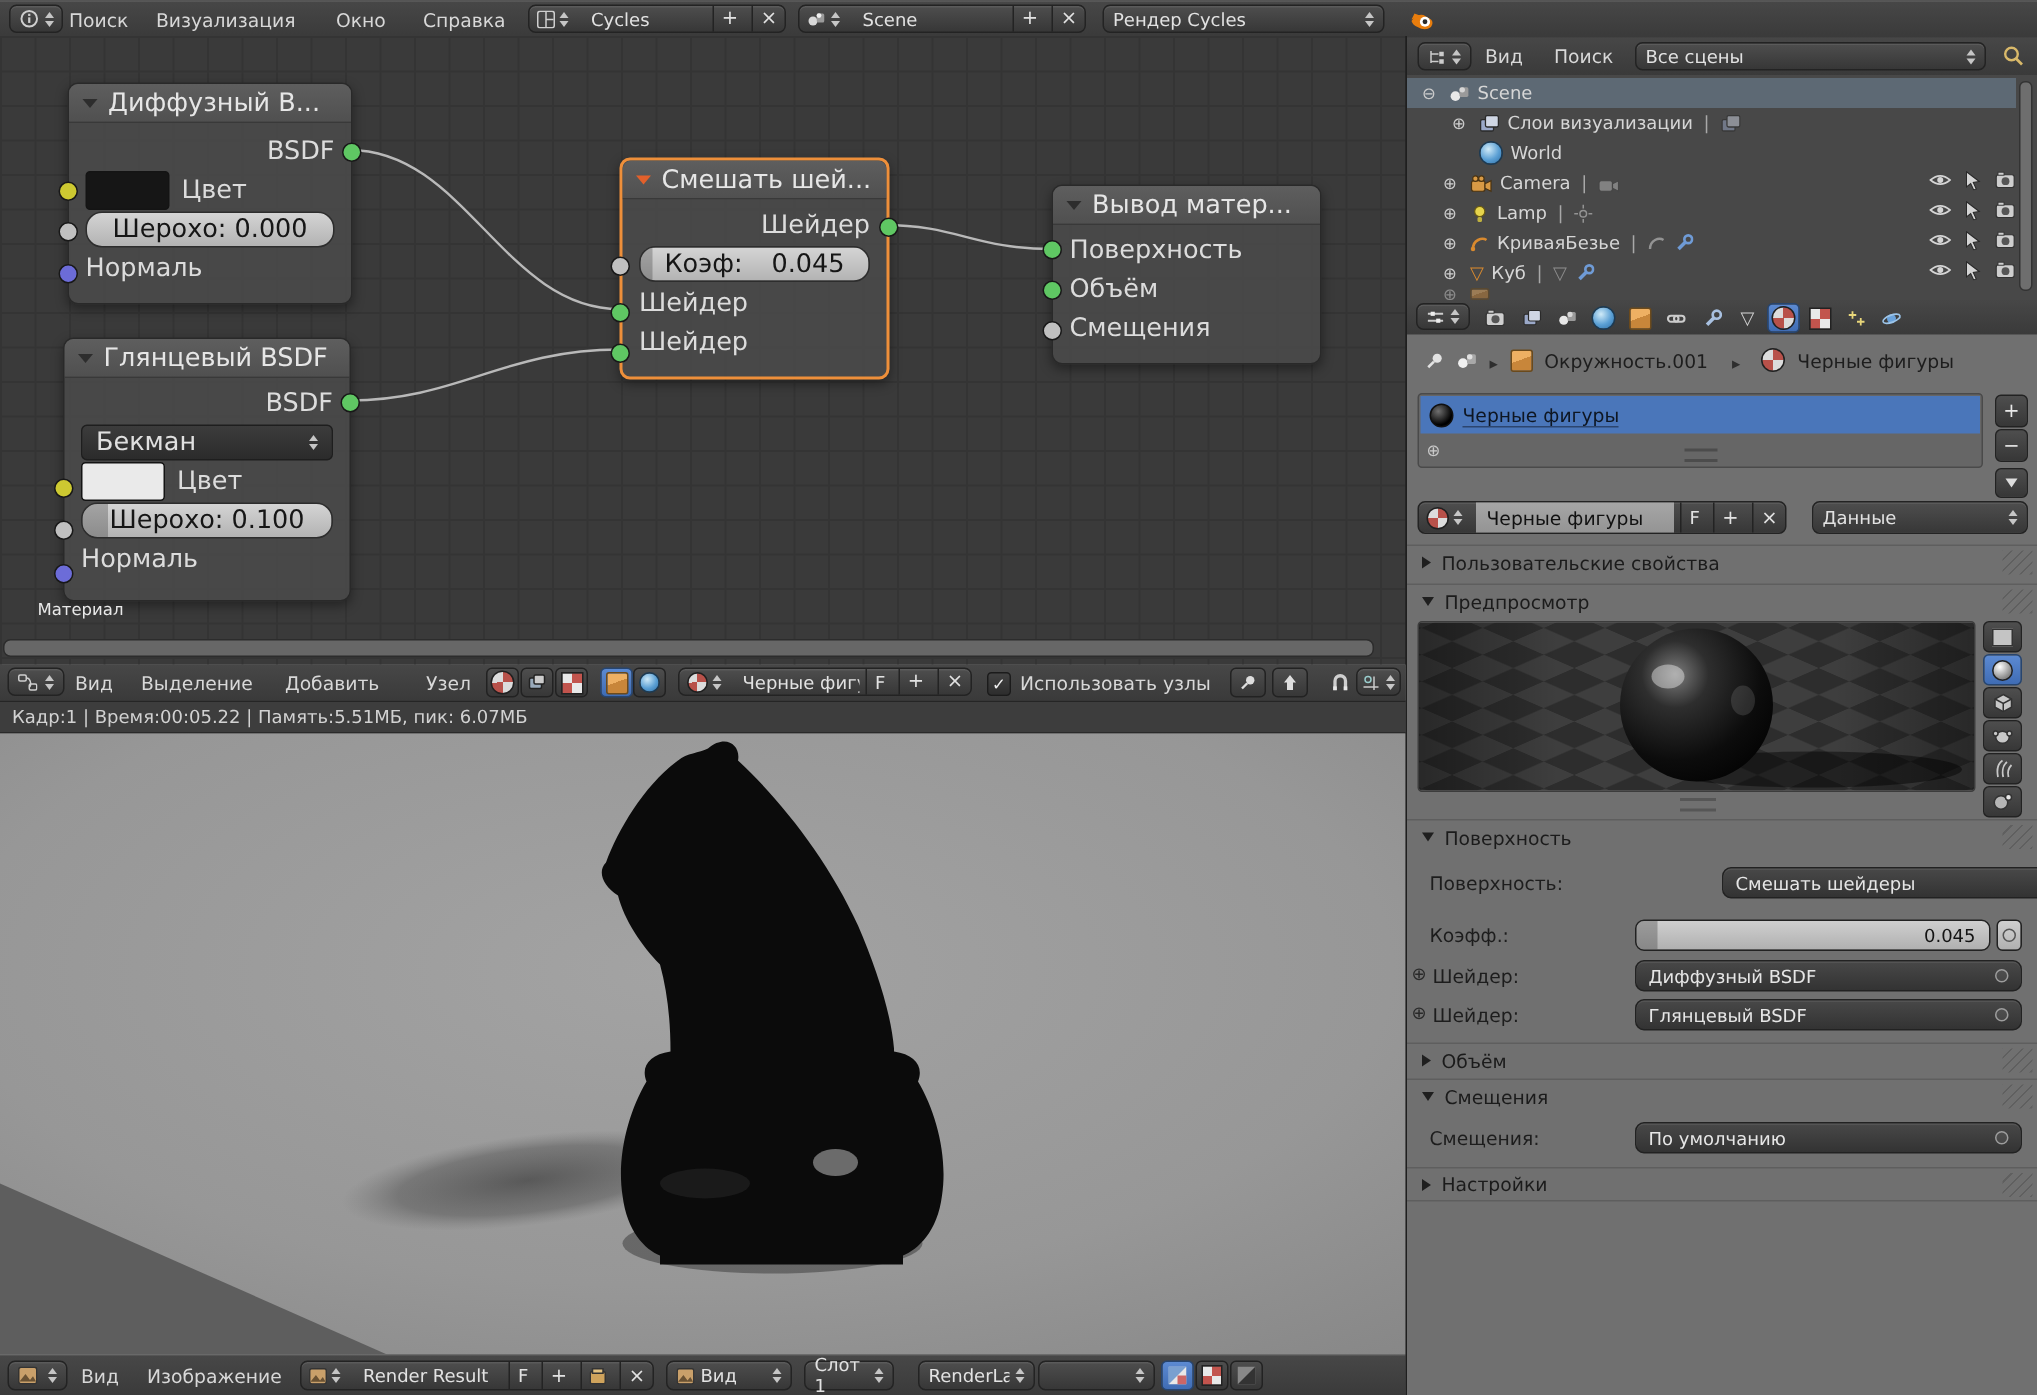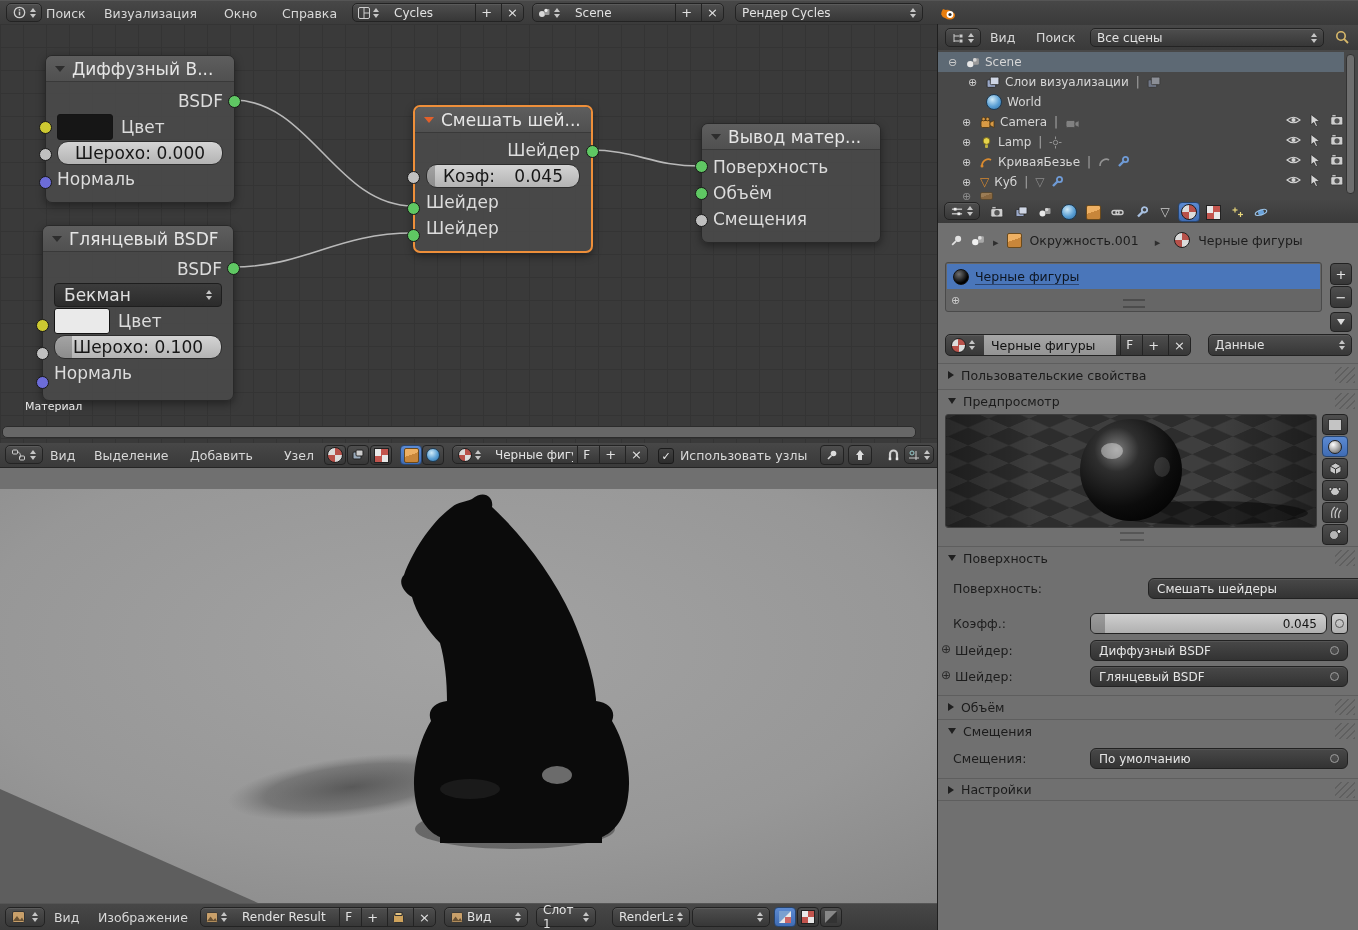--- a/index.html
+++ b/index.html
@@ -367,20 +367,23 @@
           <line x1="1" y1="9" x2="11" y2="9" stroke="#ccc"></line>
           <line x1="8" y1="2" x2="8" y2="11" stroke="#ccc"></line>
         </svg>
       <span class="arrs">
           <i class="up"></i>
           <i class="dn"></i>
         </span>
     </div>
   </div>
 
+  <div class="abs" style="left:0;top:467px;width:937px;height:22px;background:#3d3d3d;border-bottom:1px solid #2a2a2a;display:flex;align-items:center;padding-left:8px;box-sizing:border-box;">
+    <span style="color:#d2d2d2;font-size:12px;">Кадр:1 | Время:00:05.22 | Память:5.51МБ, пик: 6.07МБ</span>
+  </div>
 
   <div class="abs" style="left:0;top:489px;width:937px;height:414px;background:#969696;overflow:hidden;">
     <svg width="937" height="414" viewBox="0 0 937 414">
       <defs>
         <radialGradient id="bgG" cx="48%" cy="38%" r="85%">
           <stop offset="0%" stop-color="#a3a3a3"></stop>
             <stop offset="60%" stop-color="#979797"></stop>
             <stop offset="100%" stop-color="#858585"></stop>
         </radialGradient>
         <radialGradient id="shG" cx="50%" cy="50%" r="50%">

